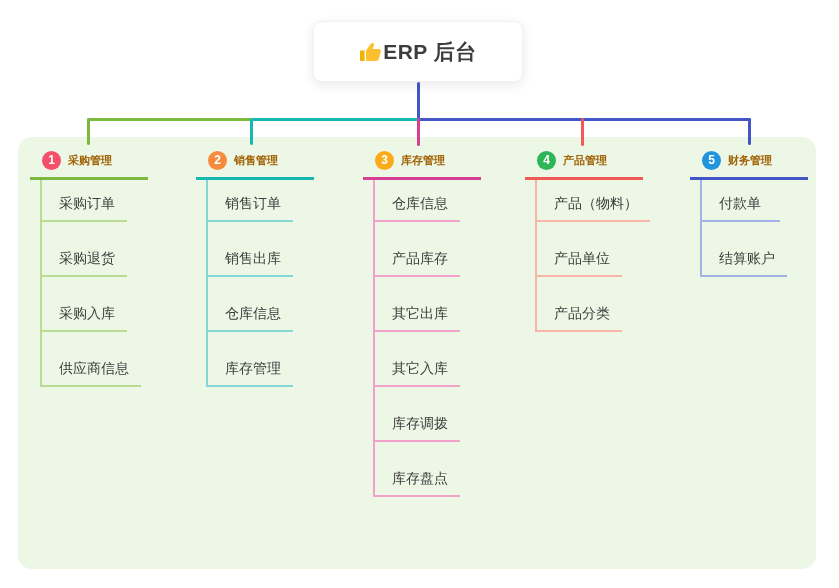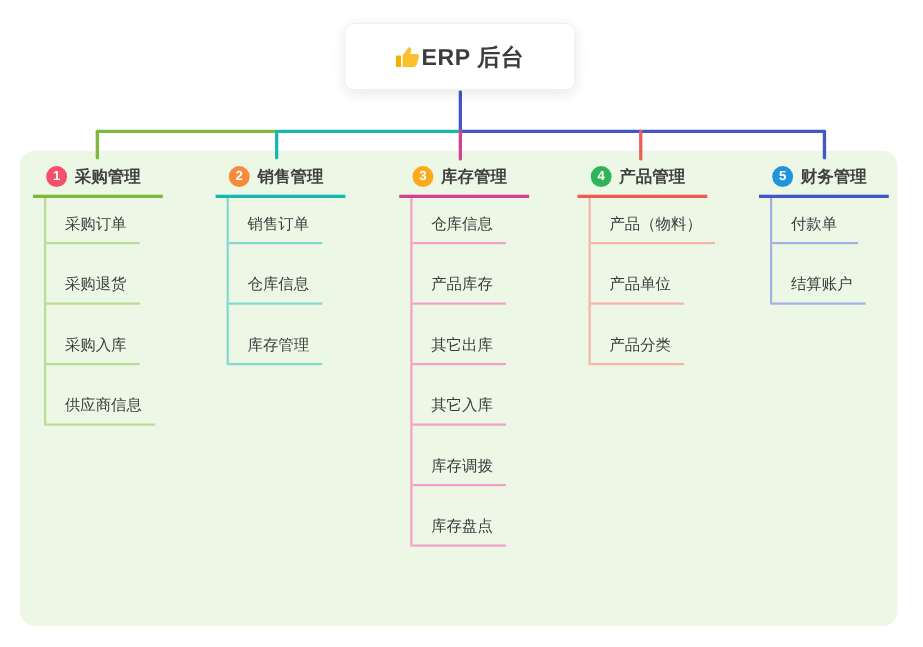--- a/index.html
+++ b/index.html
@@ -75,23 +75,23 @@
     background: var(--badge);
     color: #ffffff;
     font-size: 12px;
     font-weight: 700;
     display: flex;
     align-items: center;
     justify-content: center;
     line-height: 1;
   }
   .branch-title {
-    font-size: 15px;
+    font-size: 11px;
     font-weight: 600;
-    color: #404040;
+    color: #a16207;
     white-space: nowrap;
   }
   .items {
     margin-left: 10px;
     border-left: 2px solid var(--light);
     width: max-content;
   }
   .item {
     box-sizing: border-box;
     height: 55px;
@@ -146,20 +146,21 @@
     </div>
   </div>
 
   <div class="branch" style="left: 196px; --main: #17b8af; --light: #82d8d2; --badge: #f78b3d;">
     <div class="branch-header">
       <span class="badge">2</span>
       <span class="branch-title">销售管理</span>
     </div>
     <div class="items">
       <div class="item">销售订单</div>
+      <div class="item">销售出库</div>
       <div class="item">仓库信息</div>
       <div class="item">库存管理</div>
     </div>
   </div>
 
   <div class="branch" style="left: 363px; --main: #d63f92; --light: #f3a0cb; --badge: #fbab19;">
     <div class="branch-header">
       <span class="badge">3</span>
       <span class="branch-title">库存管理</span>
     </div>

